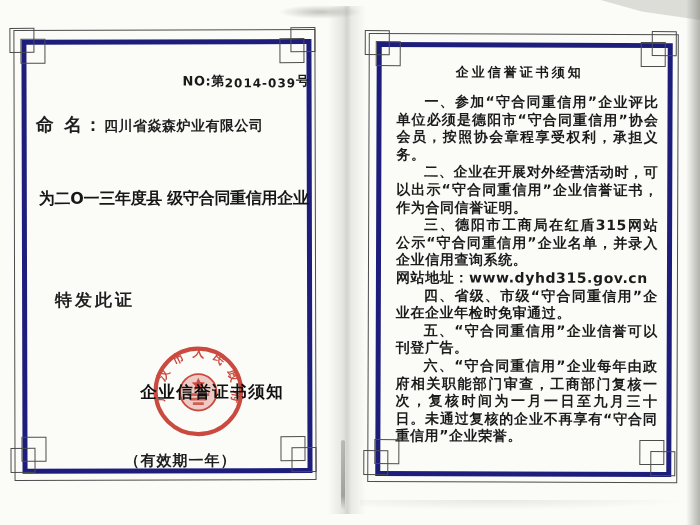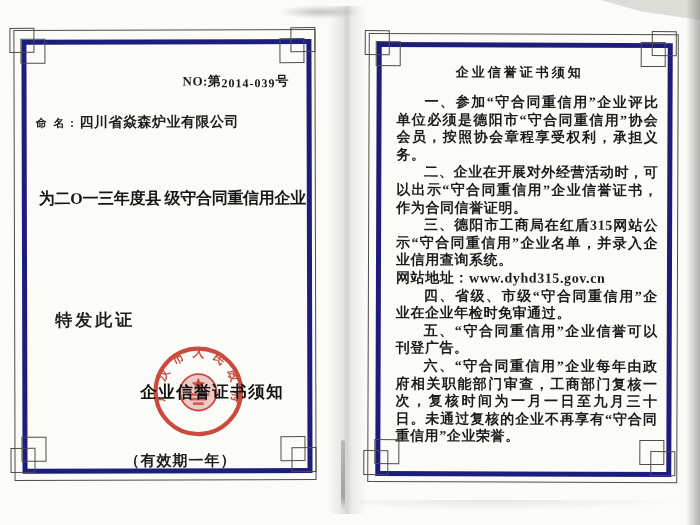--- a/index.html
+++ b/index.html
@@ -2,21 +2,21 @@
 <html><head>
 <meta charset="utf-8">
 <style>
   html,body{margin:0;padding:0;}
   body{
     width:700px;height:525px;overflow:hidden;
     background:#fbfbf8;
     font-family:"DejaVu Sans","Liberation Sans",sans-serif;
     position:relative;color:#1e1e1e;
   }
-  .canvas{position:absolute;left:0;top:0;width:604px;height:525px;font-family:Liberation Serif, serif;}
+  .canvas{position:absolute;left:0;top:0;width:604px;height:525px;}
 
   
   .fold-shadow{
     position:absolute;left:328px;top:6px;width:38px;height:508px;
     background:linear-gradient(90deg,rgba(140,140,132,0) 0%,rgba(150,150,142,.22) 38%,rgba(120,120,112,.30) 50%,rgba(150,150,142,.18) 62%,rgba(140,140,132,0) 100%);
   }
   .fold-line{
     position:absolute;left:341px;top:440px;width:4px;height:70px;
     background:linear-gradient(180deg,rgba(110,110,104,.35),rgba(110,110,104,.55) 80%,rgba(110,110,104,0));
     border-radius:2px;
@@ -51,24 +51,24 @@
   .lp-thin{left:14px;top:29px;width:300px;height:449px;}
   .lp-navy{left:22px;top:39px;width:280px;height:424px;}
   
   .rp-thin{left:368px;top:33px;width:308px;height:447px;}
   .rp-navy{left:376px;top:42px;width:286px;height:424px;}
 
   
   .serial{position:absolute;left:183px;top:72px;font-size:13px;font-weight:700;letter-spacing:.5px;color:#1a1a1a;}
   .serial .num{font-size:12px;vertical-align:-2px;letter-spacing:1px;}
   .name-line{position:absolute;left:36px;top:112px;white-space:nowrap;}
-  .name-label{font-size:11px;font-weight:700;letter-spacing:2px;margin-top:36px;}
+  .name-label{font-size:18px;font-weight:700;letter-spacing:2px;margin-top:36px;}
   .company{font-size:14px;font-weight:700;letter-spacing:.5px;}
   .award-line{position:absolute;left:26px;top:188px;width:294px;font-size:16px;font-weight:700;letter-spacing:-.3px;white-space:nowrap;color:#161616;padding-left:13px;}
-  .issue-line{position:absolute;left:55px;top:308px;font-size:17px;font-weight:700;letter-spacing:3px;}
+  .issue-line{position:absolute;left:55px;top:288px;font-size:17px;font-weight:700;letter-spacing:3px;}
   .date-line{position:absolute;left:140px;top:381px;font-size:16.5px;font-weight:700;letter-spacing:1.5px;z-index:5;color:#101010;}
   .validity-line{position:absolute;left:124px;top:431px;font-size:15px;font-weight:700;letter-spacing:1px;margin-top:20px;}
   .seal{position:absolute;left:148px;top:341px;width:100px;height:100px;z-index:4;opacity:.92;}
 
   
   .notice-title{position:absolute;left:376px;top:63px;width:286px;text-align:center;font-size:13px;font-weight:700;letter-spacing:3px;color:#161616;}
   .notice-body{position:absolute;left:396px;top:93px;width:262px;}
   .notice-body p{
     margin:0;font-size:14px;line-height:17.6px;font-weight:700;
     letter-spacing:.6px;text-align:justify;text-align-last:left;color:#1b1b1b;

